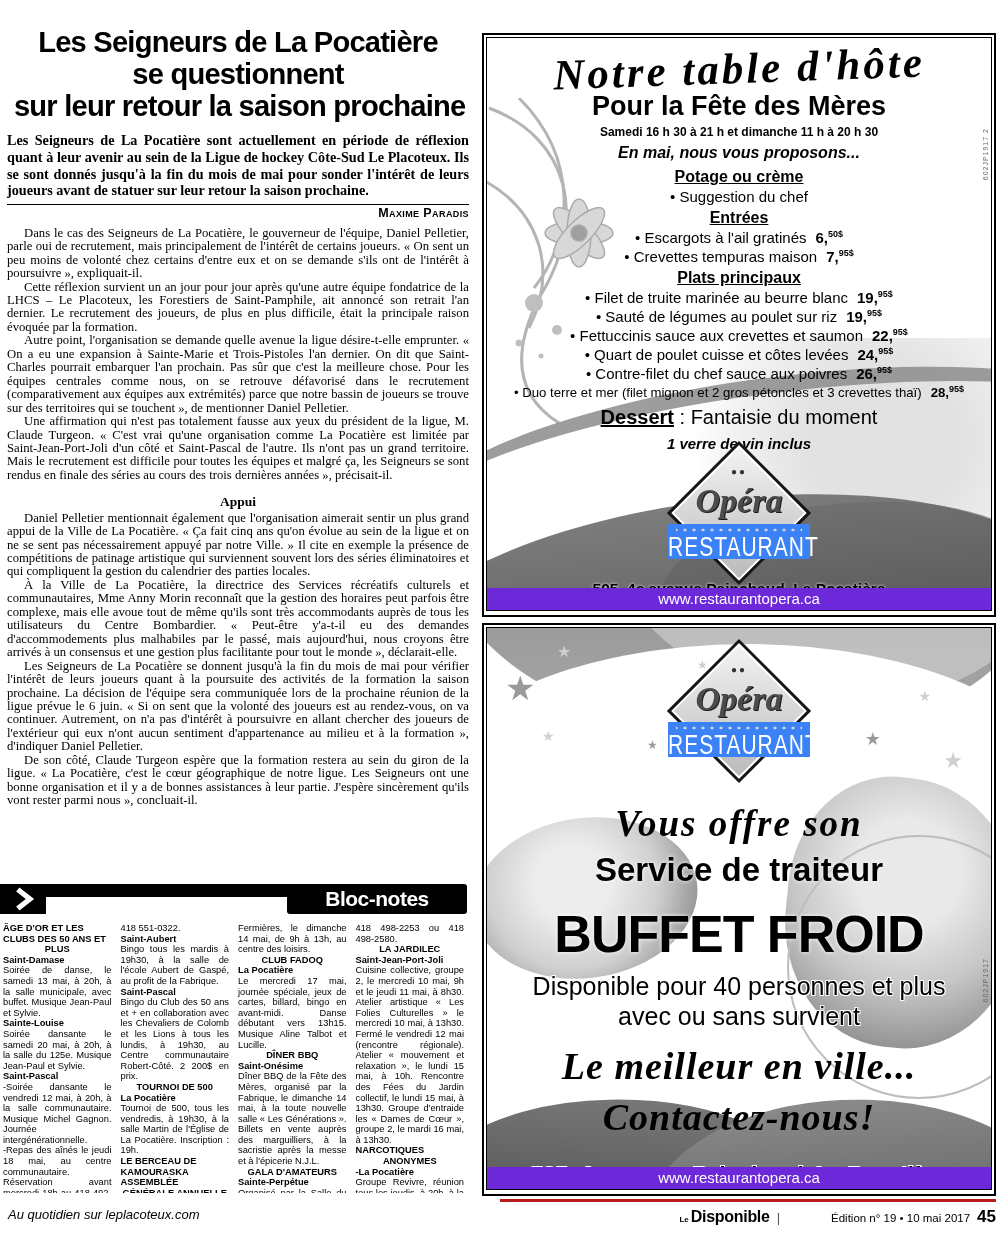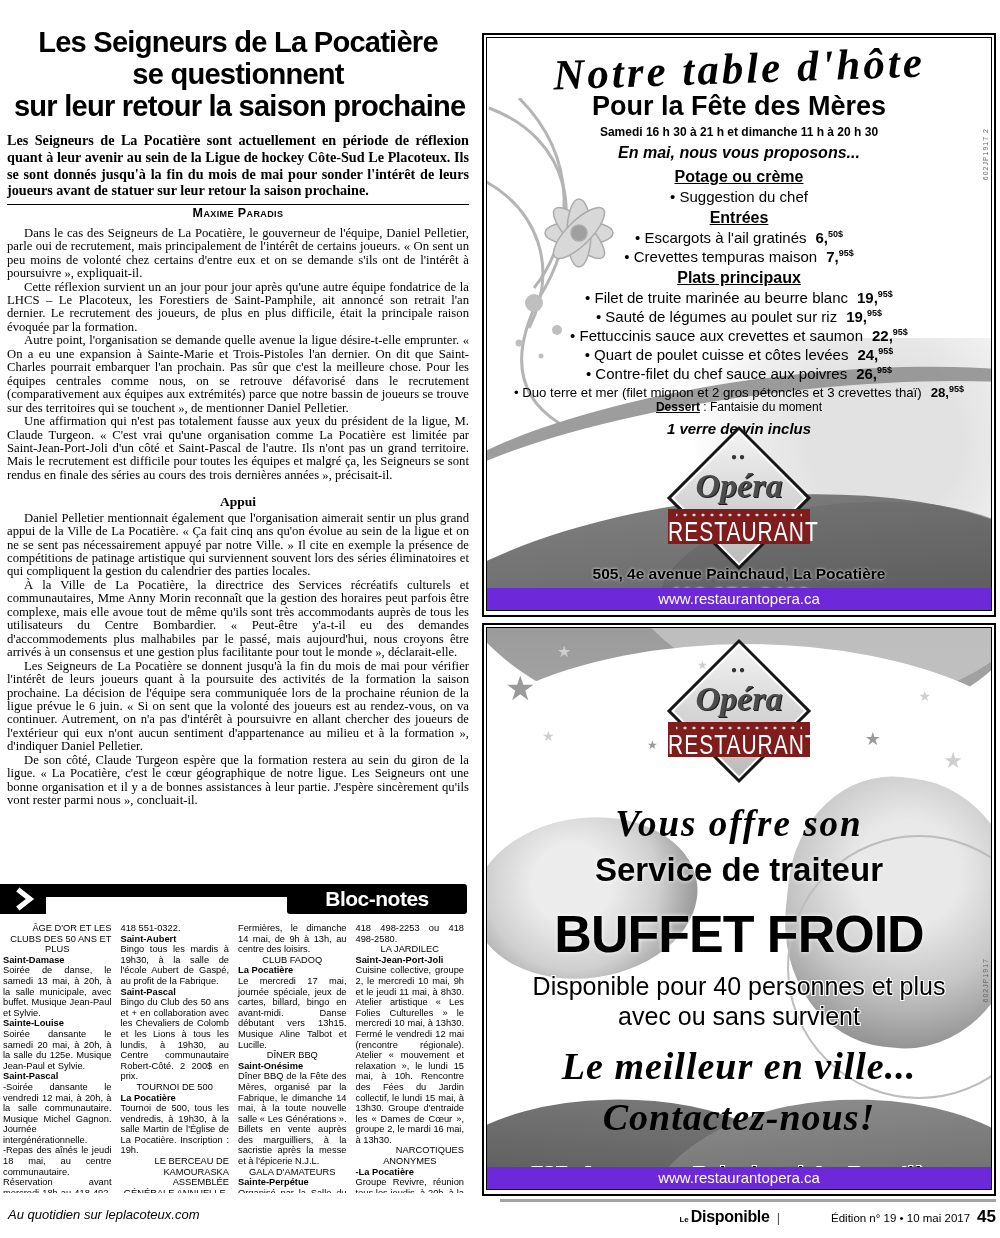--- a/index.html
+++ b/index.html
@@ -7,39 +7,39 @@
        font-family:"Liberation Sans",sans-serif;overflow:hidden;}
 
   
   .article{position:absolute;left:7px;top:26px;width:462px;}
   .headline{font-size:30px;line-height:1.07;font-weight:bold;text-align:center;
             letter-spacing:-0.8px;margin:0 0 10px;transform:scaleX(.97);}
   .headline span{display:block;white-space:nowrap;}
   .lede{font-family:"Liberation Serif",serif;font-weight:bold;font-size:14.2px;
         line-height:1.17;text-align:justify;margin:0 0 5px;}
   .byline-rule{border-top:1px solid #000;margin:2px 0 1px;}
-  .byline{text-align:center;font-weight:bold;font-variant:small-caps;
+  .byline{text-align:right;font-weight:bold;font-variant:small-caps;
           font-size:12.5px;letter-spacing:.4px;margin:0 0 7px;}
   .body-p{font-family:"Liberation Serif",serif;font-size:12.7px;line-height:1.06;
           text-align:justify;text-indent:17px;margin:0;}
   .subhead{font-family:"Liberation Serif",serif;font-weight:bold;text-align:center;
            font-size:13.5px;margin:13px 0 2px;text-indent:0;}
 
   
   .blocnotes{position:absolute;left:0;top:884px;width:467px;}
   .bn-bar{position:relative;height:30px;}
   .bn-strip{position:absolute;top:0;left:24px;right:60px;height:13px;background:#000;}
   .bn-left{position:absolute;top:0;left:0;width:46px;height:30px;background:#000;
            display:flex;align-items:center;justify-content:center;}
   .bn-title-box{position:absolute;top:0;right:0;width:180px;height:30px;background:#000;
                 color:#fff;border-radius:3px;display:flex;align-items:center;
                 justify-content:center;font-size:21px;font-weight:bold;letter-spacing:-.5px;}
   .bn-cols{display:flex;gap:9px;margin-top:9px;height:270px;overflow:hidden;padding:0 3px;}
   .bn-col{flex:1 1 0;font-size:9.3px;line-height:1.14;text-align:justify;}
-  .bn-h{font-weight:normal;text-align:right;text-align-last:center;}
+  .bn-h{font-weight:bold;text-align:left;text-align-last:center;}
   .bn-b{font-weight:bold;text-align:left;}
 
   
   .ad{position:absolute;left:482px;width:514px;border:2px solid #000;background:#fff;box-sizing:border-box;}
   .ad-inner{border:1px solid #000;margin:2px;position:relative;overflow:hidden;
             text-align:center;box-sizing:border-box;}
   .ad1{top:33px;height:584px;}
   .ad1 .ad-inner{height:574px;}
   .ad2{top:623px;height:573px;}
   .ad2 .ad-inner{height:563px;}
@@ -54,39 +54,39 @@
   .diamond{position:absolute;left:50%;top:6px;width:96px;height:96px;
            transform:translateX(-50%) rotate(45deg);
            background:linear-gradient(135deg,#f4f4f4,#b9b9b9);
            border:3px solid #161616;box-shadow:inset 0 0 0 2px #fff;}
   .marquee-dots{position:absolute;top:10px;left:50%;transform:translateX(-50%);
                 font-size:10px;color:#333;letter-spacing:2px;z-index:4;}
   .opera-script{position:absolute;top:26px;left:0;width:100%;text-align:center;
                 font-family:"Liberation Serif",serif;font-style:italic;font-weight:bold;
                 font-size:34px;color:#4c4c4c;text-shadow:1px 1px 0 #1c1c1c;z-index:4;}
   .opera-sign{position:absolute;top:68px;left:50%;transform:translateX(-50%);
-              background:#7f1d1d;color:#fff;width:142px;padding:2px 0 3px;z-index:4;}
+              background:#3b82f6;color:#fff;width:142px;padding:2px 0 3px;z-index:4;}
   .sign-dots{height:6px;margin:1px 8px 2px;
              background-image:radial-gradient(circle,#d6d6d6 1.4px,transparent 1.6px);
              background-size:9px 6px;background-position:center;}
   .sign-text{font-size:21px;letter-spacing:1px;transform:scaleY(1.35);line-height:1;}
 
   
   .script-title{font-family:"Liberation Serif",serif;font-style:italic;font-weight:bold;
                 font-size:43px;letter-spacing:3px;margin-top:6px;transform:rotate(-2deg);}
   .ad1-title{font-size:27px;font-weight:bold;margin-top:-2px;}
   .ad1-schedule{font-size:12px;font-weight:bold;margin-top:3px;}
   .ad1-intro{font-size:16px;font-weight:bold;font-style:italic;margin-top:5px;}
   .menu{margin-top:6px;}
   .menu-heading{font-size:16px;font-weight:bold;text-decoration:underline;margin-top:4px;}
   .menu-item{font-size:15px;margin-top:2px;white-space:nowrap;}
   .menu-item.small{font-size:13.2px;}
   .menu-item .price{font-weight:bold;margin-left:9px;}
   .menu-item sup{font-size:9px;font-weight:bold;}
-  .dessert-line{font-size:12px;}
+  .dessert-line{font-size:20px;margin-top:6px;}
   .dessert-label{font-weight:bold;text-decoration:underline;}
   .wine{font-size:15px;font-weight:bold;font-style:italic;margin-top:6px;}
   .ad1 .opera-logo{margin-top:4px;}
   .ad1-address{font-size:15.5px;font-weight:bold;margin-top:2px;text-shadow:0 0 3px #fff;}
   .ad1-phone{font-size:23px;font-weight:bold;margin-top:1px;text-shadow:0 0 3px #fff;}
 
   
   .floral{position:absolute;left:-8px;top:60px;z-index:1;opacity:.85;}
   .ad1-photo{position:absolute;right:-30px;top:300px;width:340px;height:260px;z-index:0;
      background:radial-gradient(circle at 60% 40%,#e2e2e2 0 30%,#efefef 55%,transparent 75%);}
@@ -130,21 +130,21 @@
      text-shadow:-1px -1px 0 #fff,1px -1px 0 #fff,-1px 1px 0 #fff,1px 1px 0 #fff;}
   .tagline{font-family:"Liberation Serif",serif;font-style:italic;font-weight:bold;
            font-size:38px;letter-spacing:1px;line-height:1.35;margin-top:10px;}
   .ad2-address{font-size:22px;font-weight:bold;margin-top:18px;
      text-shadow:-1px -1px 0 #fff,1px -1px 0 #fff,-1px 1px 0 #fff,1px 1px 0 #fff;}
   .ad2-phone{font-size:37px;font-weight:bold;margin-top:2px;
      text-shadow:-1px -1px 0 #fff,1px -1px 0 #fff,-1px 1px 0 #fff,1px 1px 0 #fff;}
 
   
   .footer-left{position:absolute;left:8px;top:1207px;font-style:italic;font-size:13px;}
-  .footer-right{position:absolute;right:4px;top:1199px;width:496px;border-top:3px solid #a3a3a3;
+  .footer-right{position:absolute;right:4px;top:1199px;width:496px;border-top:3px solid #b91c1c;
                 padding-top:5px;display:flex;justify-content:flex-end;align-items:baseline;gap:7px;}
   .brand-le{font-size:8px;font-weight:bold;}
   .brand{font-size:16px;font-weight:bold;letter-spacing:-.3px;margin-left:-5px;}
   .fr-sep{color:#555;font-size:13px;}
   .edition{font-size:11.5px;padding-left:44px;}
   .page-num{font-size:17px;font-weight:bold;}
 </style>
 </head>
 <body>
 

